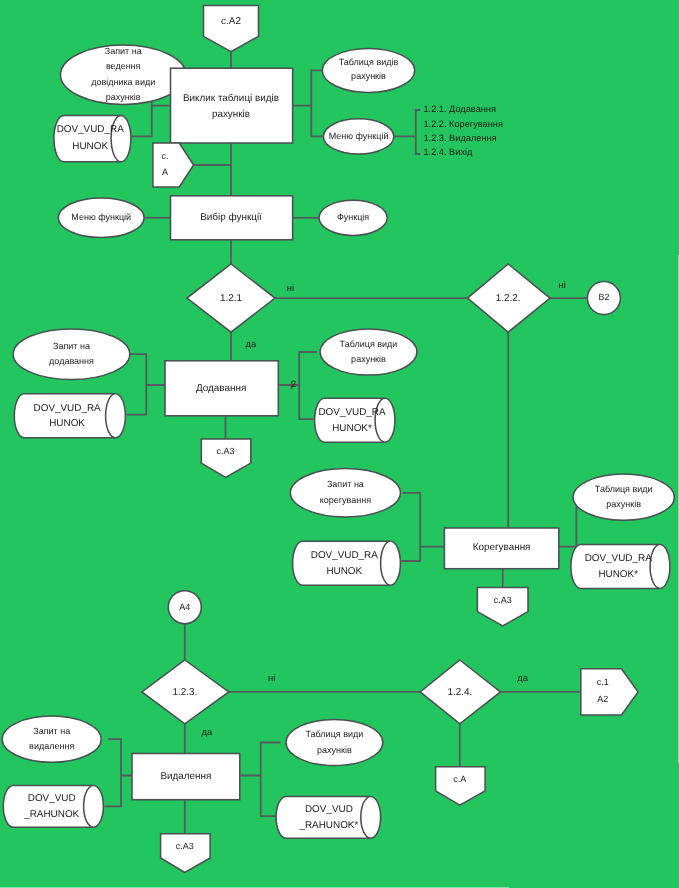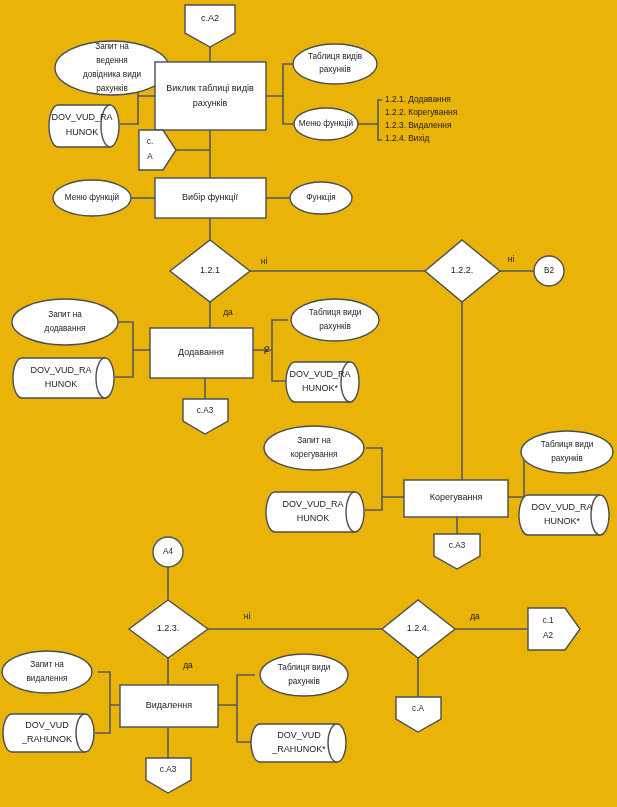--- a/index.html
+++ b/index.html
@@ -8,21 +8,21 @@
     background: #ffffff;
   }
   body {
     font-family: "Liberation Sans", sans-serif;
     color: #111111;
   }
   #diagram-root {
     position: relative;
     width: 617px;
     height: 807px;
-    background: #eab308;
+    background: #22c55e;
     overflow: hidden;
   }
   svg#flow-svg {
     position: absolute;
     left: 0; top: 0;
     width: 617px;
     height: 807px;
   }
   .edge {
     stroke: #555a5e;

